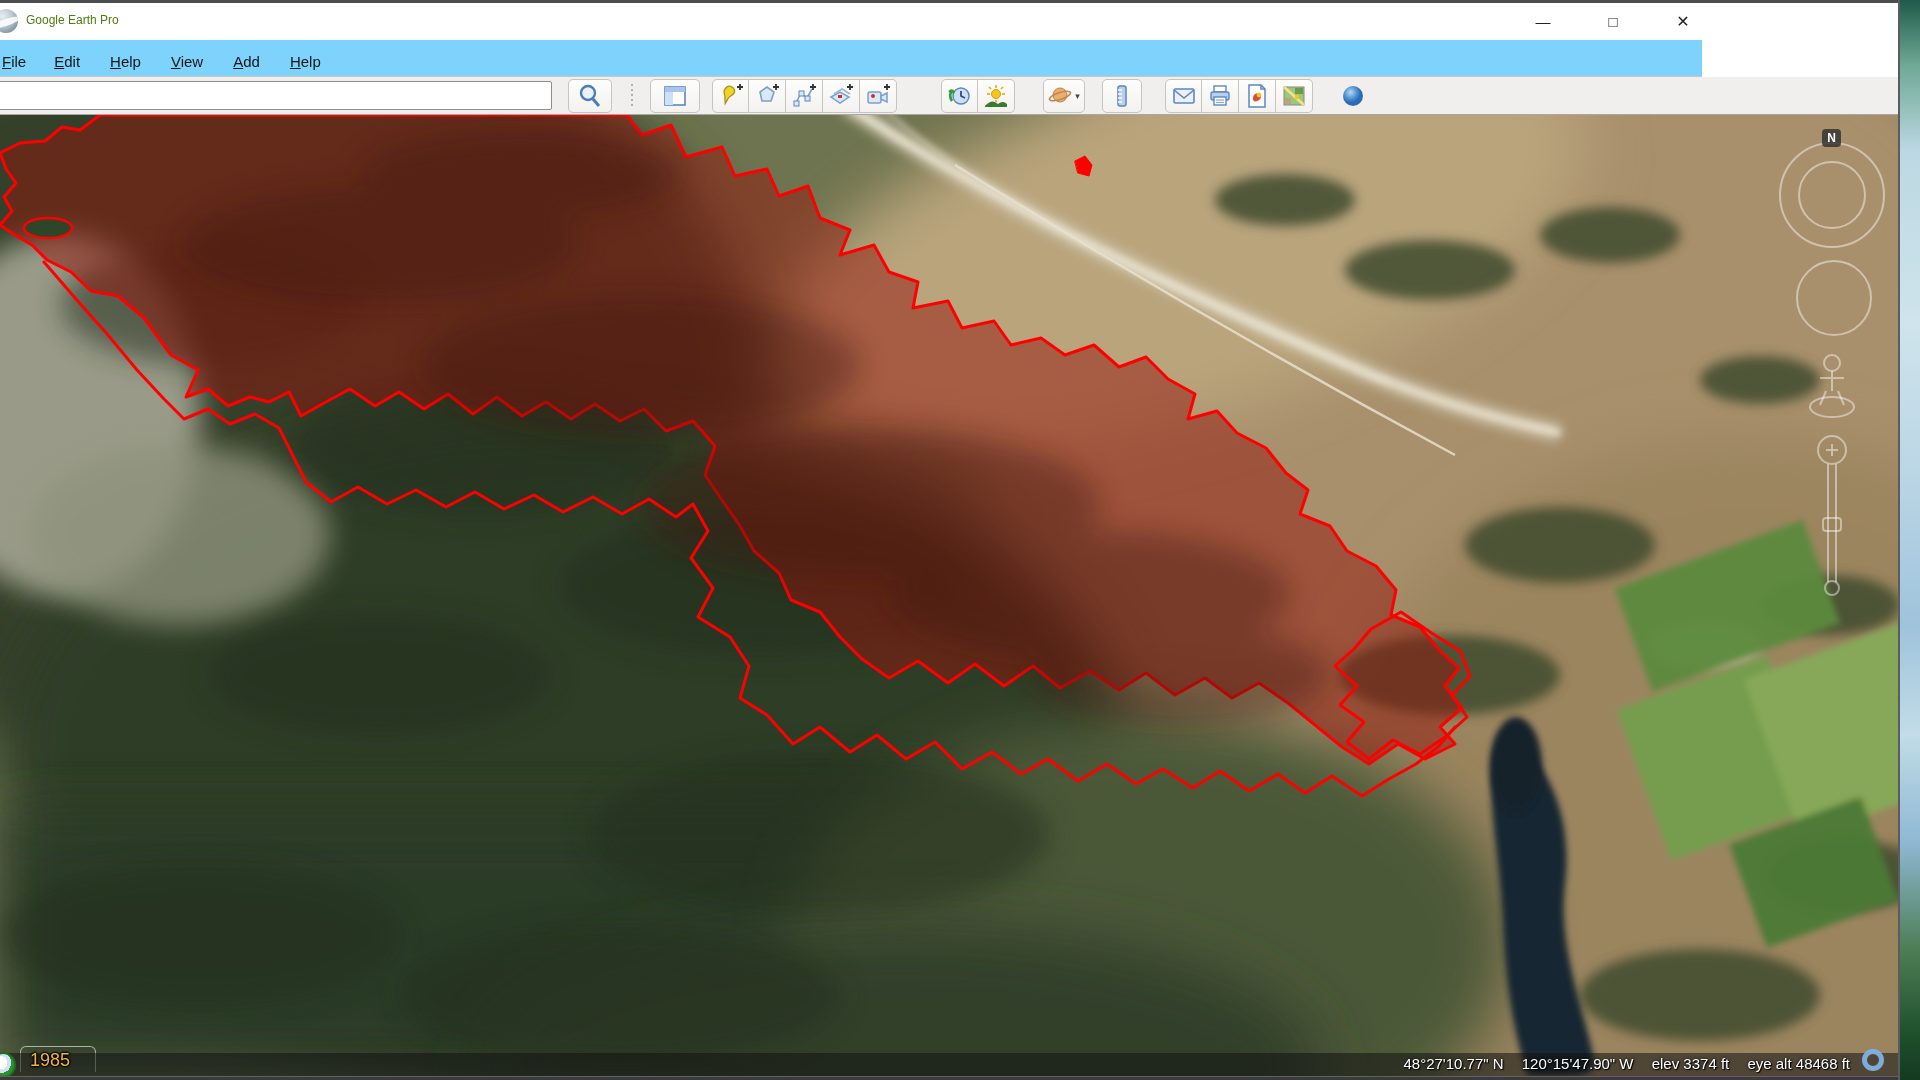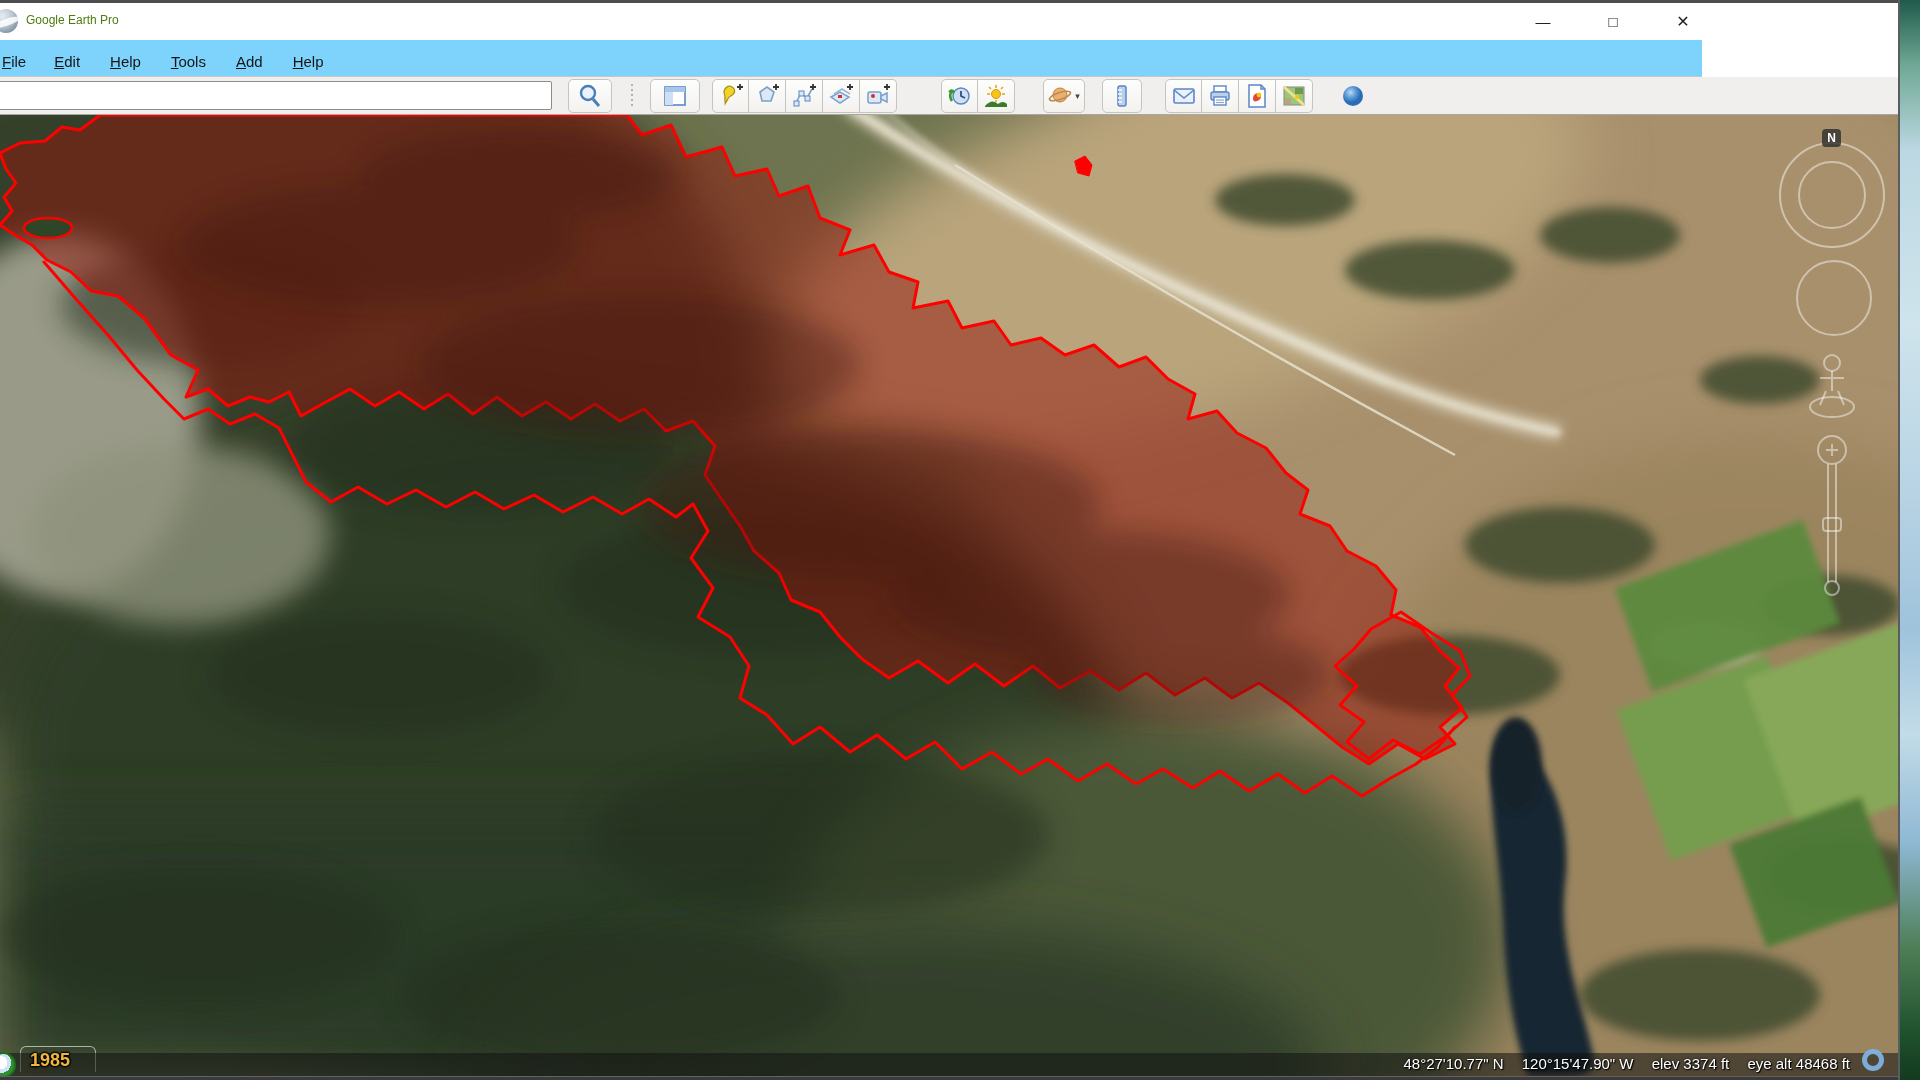--- a/index.html
+++ b/index.html
@@ -57,21 +57,21 @@
 
   #statusbar { position:absolute; left:0; top:1053px; width:1898px; height:23px;
                background:rgba(18,18,18,.55); z-index:12; }
   #status-right { position:absolute; right:48px; top:2px; font-size:15px; color:#fff; white-space:nowrap;
                text-shadow:0 0 3px #000, 1px 1px 1px #000; }
   #status-right span { margin-left:14px; }
   #status-right .gap { }
   #loading-ring { position:absolute; right:14px; top:-4px; width:22px; height:22px; border-radius:50%;
                border:5px solid #7fb2e4; opacity:.95; }
 
-  #time-label { position:absolute; left:30px; top:1050px; font-size:18px; font-weight:bold; color:#f2b63e;
+  #time-label { position:absolute; left:30px; top:1050px; font-size:18px; font-weight:normal; color:#f2b63e;
                text-shadow:-1px 0 2px #000, 1px 0 2px #000, 0 -1px 2px #000, 0 1px 2px #000; z-index:13; }
   #time-bracket { position:absolute; left:20px; top:1046px; width:76px; height:26px;
                border:1px solid rgba(215,215,215,.75); border-bottom:none; border-radius:6px 6px 0 0; z-index:12; }
   #time-clock-icon { position:absolute; left:-10px; top:1052px; width:26px; height:26px; border-radius:50%;
                background:radial-gradient(circle at 40% 40%, #ffffff 0 35%, #cfe3f5 35% 55%, #2f8f2f 55% 100%);
                border:2px solid #1f6f1f; z-index:13; }
 
   #bottombar { position:absolute; left:0; top:1076px; width:1898px; height:4px; background:#3a3a3a;
                border-top:1px solid #626262; z-index:14; }
 
@@ -241,21 +241,21 @@
       <div class="win-btn">—</div>
       <div class="win-btn">□</div>
       <div class="win-btn close">✕</div>
     </div>
   </div>
 
   <div id="menubar">
     <span class="menu-item">File</span>
     <span class="menu-item">Edit</span>
     <span class="menu-item">Help</span>
-    <span class="menu-item">Tools</span>
+    <span class="menu-item">View</span>
     <span class="menu-item">Add</span>
     <span class="menu-item">Help</span>
   </div>
 
   <div id="toolbar">
     <input id="search-input" type="text" value="" style="">
 
     <div class="tb-btn" style="left:568px; width:44px;">
       <svg class="icon16" viewBox="0 0 26 26">
         <circle cx="11" cy="10" r="7" fill="#eaf1fa" stroke="#4a7ebb" stroke-width="2.4"></circle>

